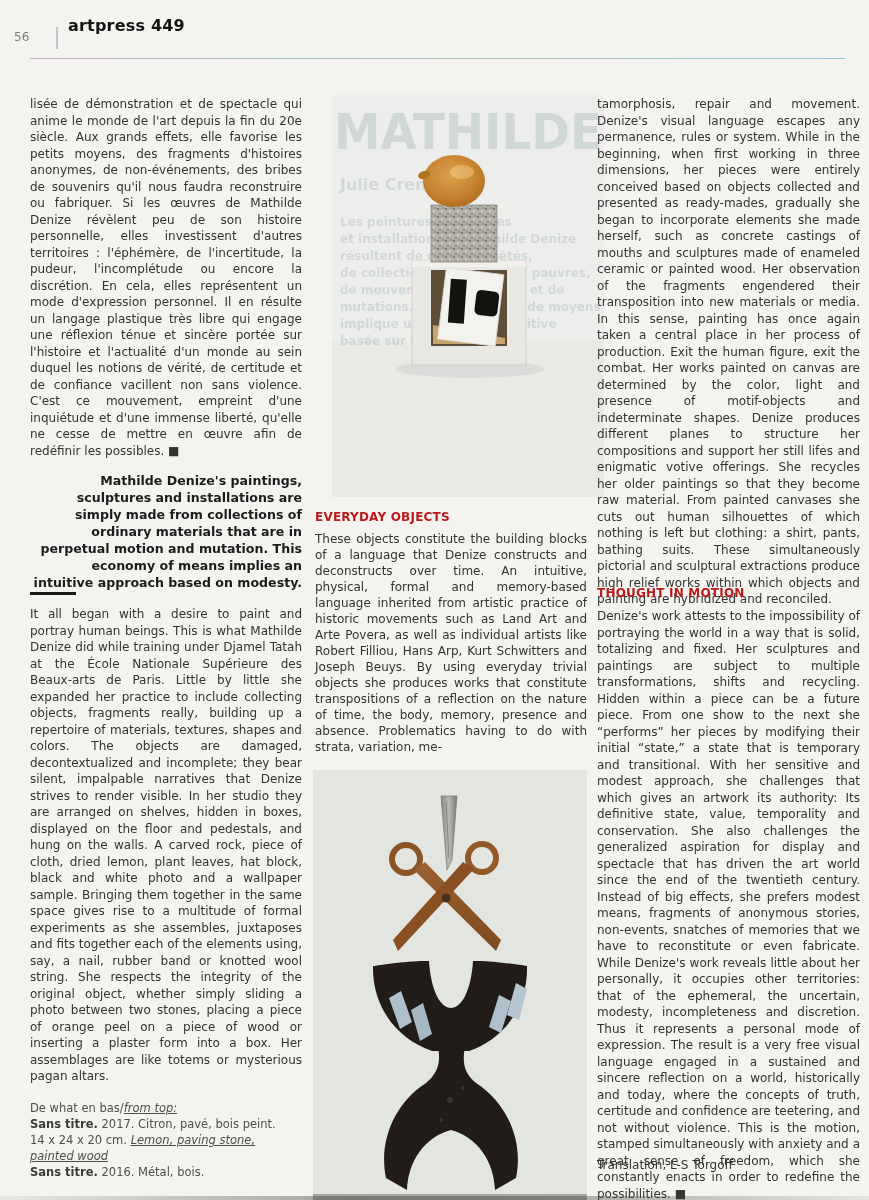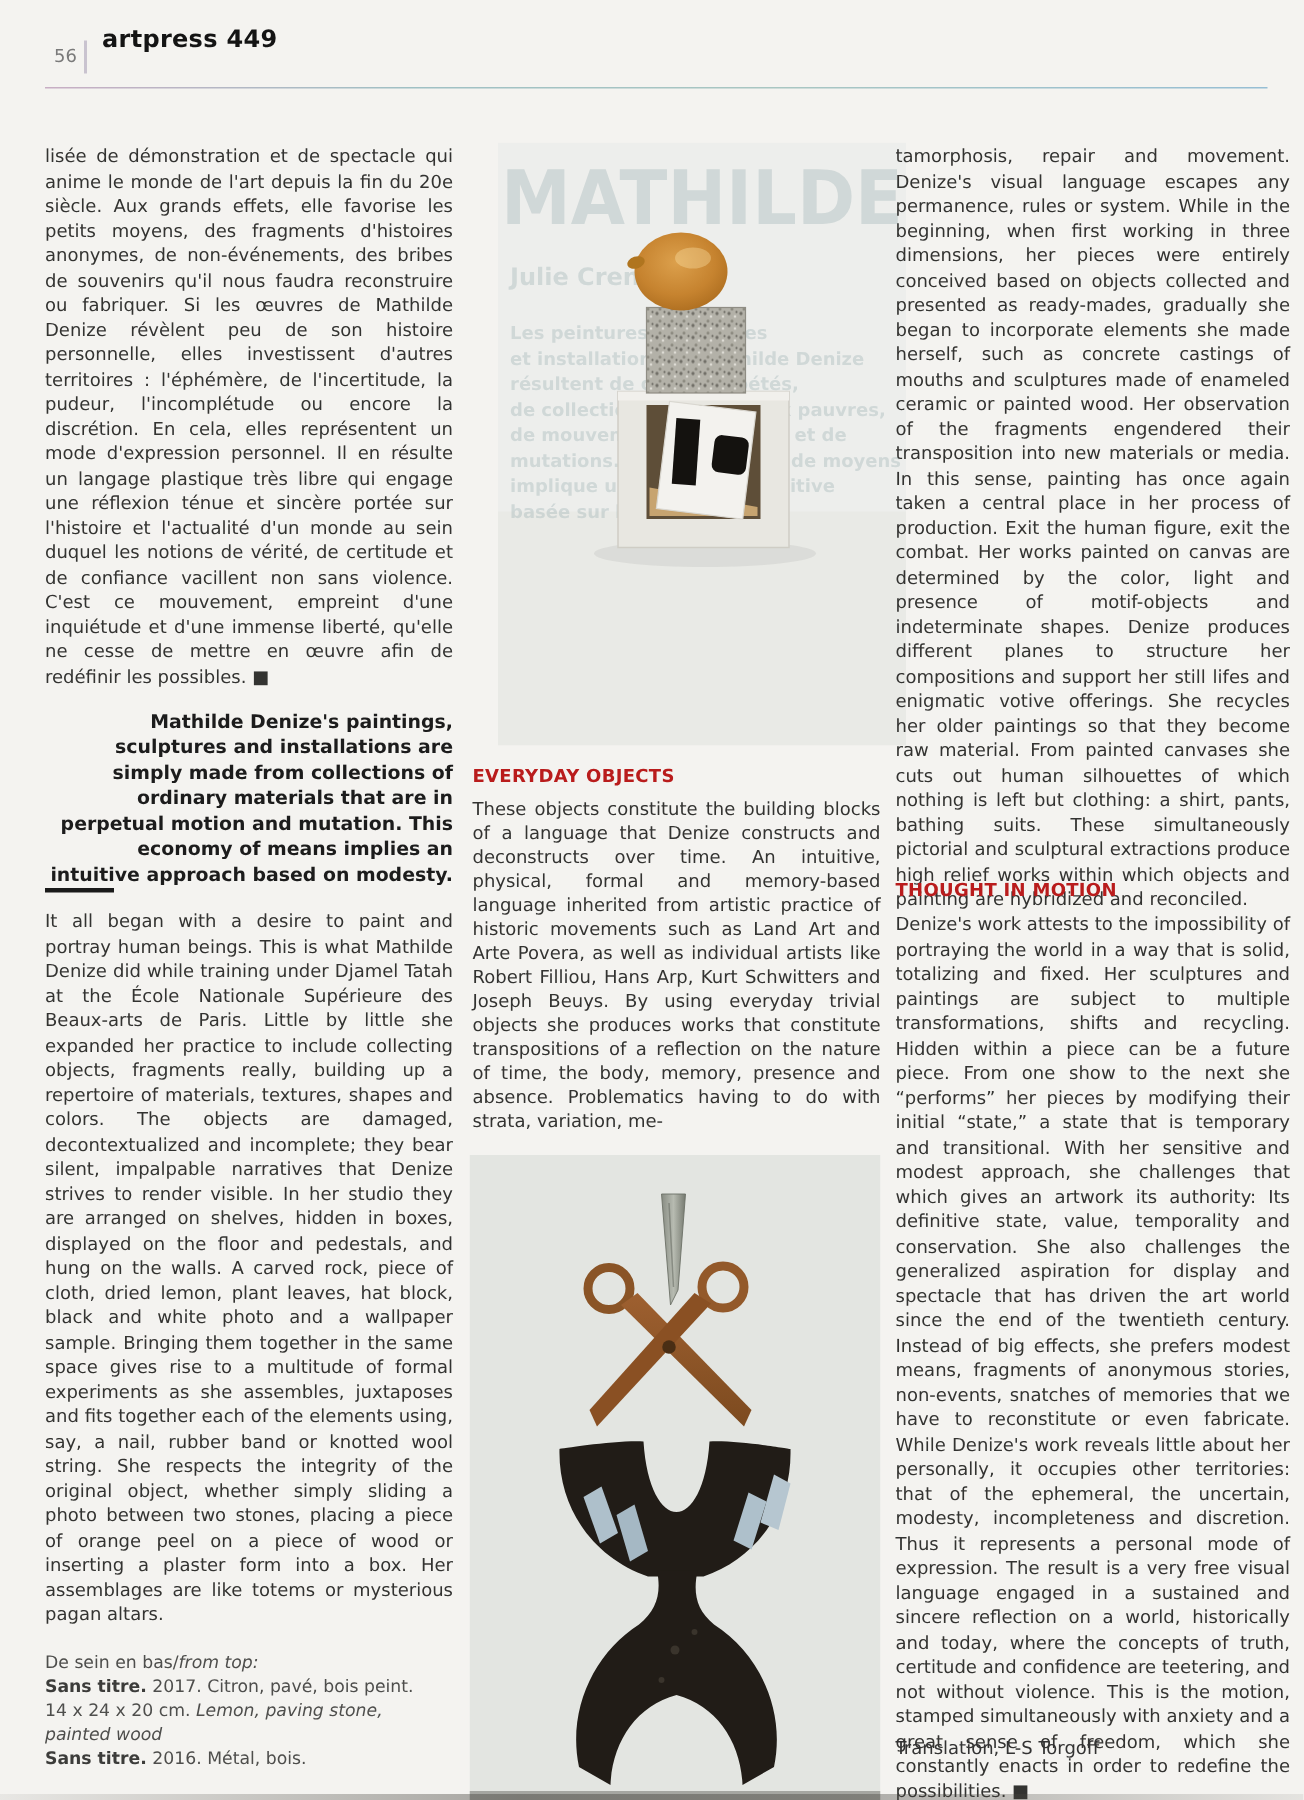--- a/index.html
+++ b/index.html
@@ -4,36 +4,36 @@
 <style>
   html,body{margin:0;padding:0;}
   body{
     width:869px;height:1200px;position:relative;overflow:hidden;
     background:#f4f3f0;
     font-family:"DejaVu Sans","Liberation Sans",sans-serif;
     color:#2e2e2e;
   }
   .abs{position:absolute;}
   
-  .folio{left:36px;top:30px;font-size:12px;color:#7a7a7a;}
+  .folio{left:14px;top:30px;font-size:12px;color:#7a7a7a;}
   .folio-bar{left:56px;top:27px;width:2px;height:22px;background:#c9c3cf;}
   .masthead{left:68px;top:16px;font-size:16px;font-weight:bold;color:#141414;letter-spacing:.2px;}
   .head-rule{left:30px;top:58px;width:815px;height:1px;
     background:linear-gradient(90deg,#c8aec4,#9fc0c4 30%,#a9c6c2 60%,#96bed4);}
   
   .body-text{font-size:12px;line-height:16.5px;text-align:justify;color:#333331;}
   .col-left{width:272px;}
   .col-mid{width:272px;}
   .col-right{width:263px;}
   .standfirst{font-size:12.6px;line-height:17px;font-weight:bold;color:#1c1c1c;text-align:right;}
   .rule-short{width:46px;height:3px;background:#1a1a1a;}
   .sec-heading{font-size:12px;font-weight:bold;color:#b91c1c;letter-spacing:.2px;}
   .caption{font-size:11.5px;line-height:16px;color:#4e4e4c;text-align:left;}
   .caption .b{font-weight:bold;color:#3c3c3a;}
-  .caption .i{font-style:italic;}
+  .caption .i{font-style:italic;text-decoration:underline;}
   .credit{font-size:12px;color:#333;text-align:left;}
   .photo{display:block;}
   .photo-frame1{left:332px;top:95px;width:272px;height:402px;}
   .photo-frame2{left:313px;top:770px;width:274px;height:430px;}
   .page-bottom-edge{left:0;top:1196px;width:869px;height:4px;
     background:linear-gradient(90deg,rgba(90,88,82,.08),rgba(70,68,62,.45) 40%,rgba(70,68,62,.4) 66%,rgba(90,88,82,.1));}
 </style>
 </head>
 <body>
 
@@ -41,21 +41,21 @@
 <div class="abs folio-bar"></div>
 <div class="abs masthead">artpress 449</div>
 <div class="abs head-rule"></div>
 
 <div class="abs body-text col-left" style="left:30px;top:96px;">lisée de démonstration et de spectacle qui anime le monde de l'art depuis la fin du 20e siècle. Aux grands effets, elle favorise les petits moyens, des fragments d'histoires anonymes, de non-événements, des bribes de souvenirs qu'il nous faudra reconstruire ou fabriquer. Si les œuvres de Mathilde Denize révèlent peu de son histoire personnelle, elles investissent d'autres territoires : l'éphémère, de l'incertitude, la pudeur, l'incomplétude ou encore la discrétion. En cela, elles représentent un mode d'expression personnel. Il en résulte un langage plastique très libre qui engage une réflexion ténue et sincère portée sur l'histoire et l'actualité d'un monde au sein duquel les notions de vérité, de certitude et de confiance vacillent non sans violence. C'est ce mouvement, empreint d'une inquiétude et d'une immense liberté, qu'elle ne cesse de mettre en œuvre afin de redéfinir les possibles. ■</div>
 <div class="abs standfirst col-left" style="left:30px;top:472px;">Mathilde Denize's paintings, sculptures and installations are simply made from collections of ordinary materials that are in perpetual motion and mutation. This economy of means implies an intuitive approach based on modesty.</div>
 <div class="abs rule-short" style="left:30px;top:592px;"></div>
 <div class="abs body-text col-left" style="left:30px;top:606px;">It all began with a desire to paint and portray human beings. This is what Mathilde Denize did while training under Djamel Tatah at the École Nationale Supérieure des Beaux-arts de Paris. Little by little she expanded her practice to include collecting objects, fragments really, building up a repertoire of materials, textures, shapes and colors. The objects are damaged, decontextualized and incomplete; they bear silent, impalpable narratives that Denize strives to render visible. In her studio they are arranged on shelves, hidden in boxes, displayed on the floor and pedestals, and hung on the walls. A carved rock, piece of cloth, dried lemon, plant leaves, hat block, black and white photo and a wallpaper sample. Bringing them together in the same space gives rise to a multitude of formal experiments as she assembles, juxtaposes and fits together each of the elements using, say, a nail, rubber band or knotted wool string. She respects the integrity of the original object, whether simply sliding a photo between two stones, placing a piece of orange peel on a piece of wood or inserting a plaster form into a box. Her assemblages are like totems or mysterious pagan altars.</div>
 
 <div class="abs caption col-left" style="left:30px;top:1100px;">
-  <div><span>De sein en bas/</span><span class="i">from top:</span></div>
+  <div><span>De what en bas/</span><span class="i">from top:</span></div>
   <div><span class="b">Sans titre.</span><span> 2017. Citron, pavé, bois peint.</span></div>
   <div><span>14 x 24 x 20 cm. </span><span class="i">Lemon, paving stone, painted wood</span></div>
   <div><span class="b">Sans titre.</span><span> 2016. Métal, bois.</span></div>
 </div>
 
 <div class="abs photo-frame1">
 <svg class="photo" width="272" height="402" viewBox="0 0 272 402" xmlns="http://www.w3.org/2000/svg">
   <defs>
     <radialGradient id="lemonGrad" cx="45%" cy="38%" r="70%">
       <stop offset="0%" stop-color="#dca04c"></stop>

